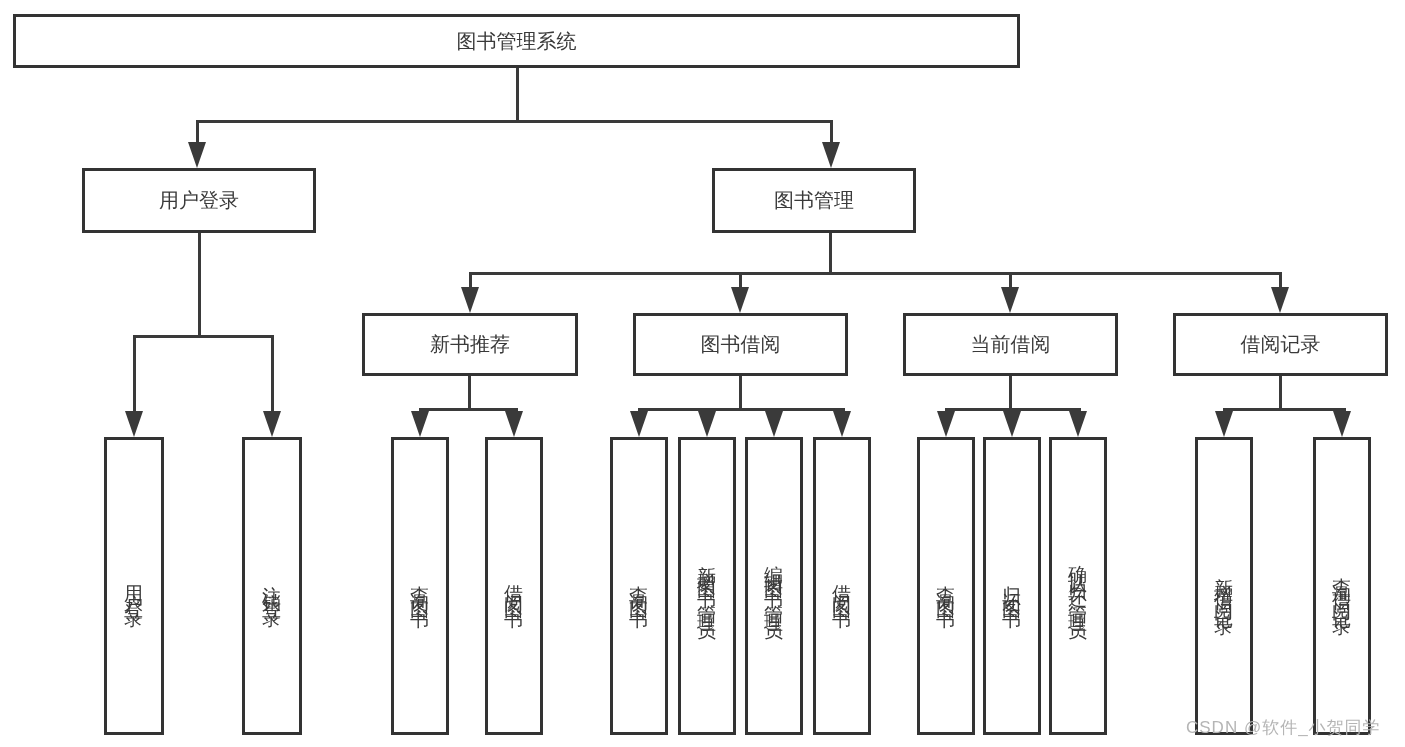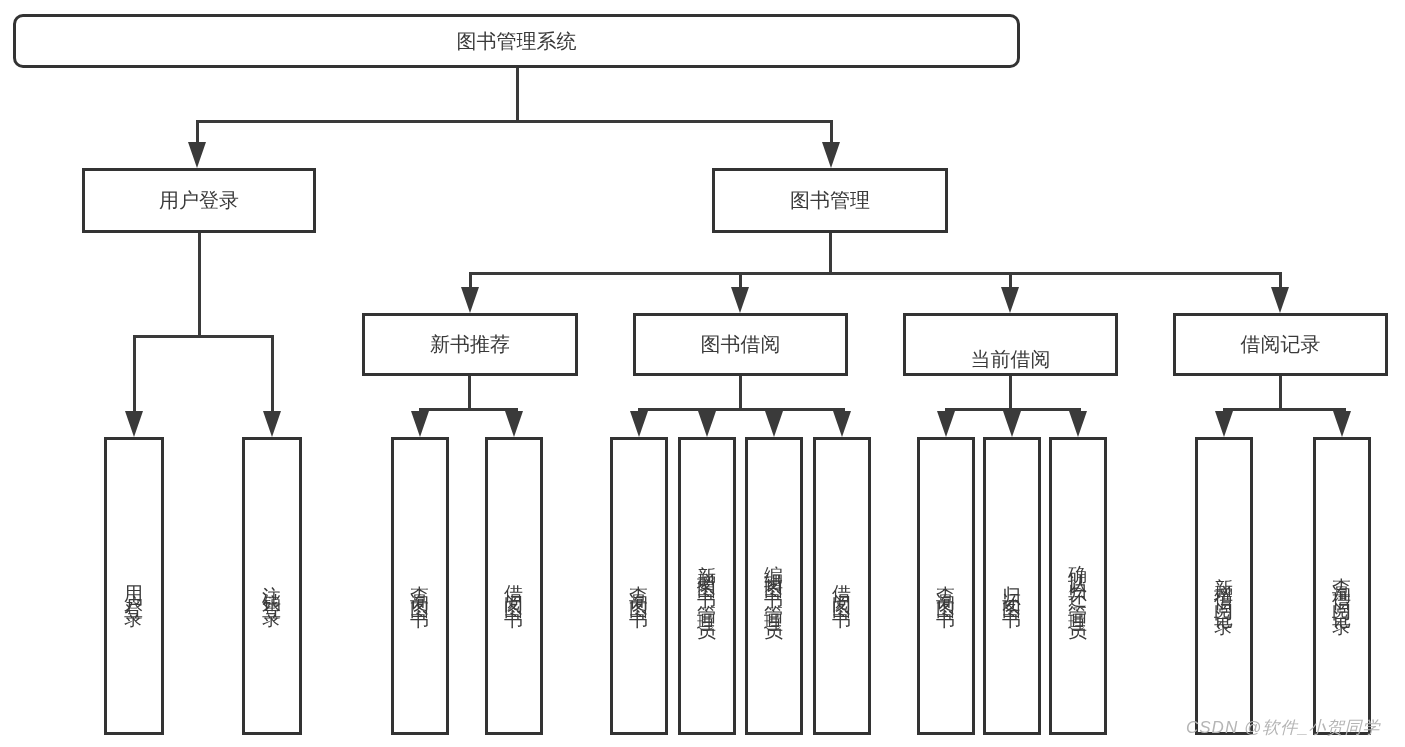--- a/index.html
+++ b/index.html
@@ -18,21 +18,21 @@
   }
   .vline{position:absolute;width:3px;background:#3a3a3a;}
   .hline{position:absolute;height:3px;background:#3a3a3a;}
   .arrow{
     position:absolute;width:0;height:0;
     border-left:9px solid transparent;border-right:9px solid transparent;
     border-top:26px solid #3a3a3a;
   }
   .watermark{
     position:absolute;left:1186px;top:716px;font-size:17px;letter-spacing:1px;
-    color:#b5b5b5;white-space:nowrap;z-index:5;font-style:italic;
+    color:#b5b5b5;white-space:nowrap;z-index:5;
   }
 </style>
 </head>
 <body>
 
 <div id="canvas">
 
   <div class="vline" style="left:516px;top:66px;height:56px;"></div>
   <div class="hline" style="left:196px;top:120px;width:637px;"></div>
   <div class="vline" style="left:196px;top:122px;height:24px;"></div>
@@ -72,38 +72,38 @@
   <div class="arrow" style="left:630px;top:411px;"></div>
   <div class="arrow" style="left:698px;top:411px;"></div>
   <div class="arrow" style="left:765px;top:411px;"></div>
   <div class="arrow" style="left:833px;top:411px;"></div>
   <div class="arrow" style="left:937px;top:411px;"></div>
   <div class="arrow" style="left:1003px;top:411px;"></div>
   <div class="arrow" style="left:1069px;top:411px;"></div>
   <div class="arrow" style="left:1215px;top:411px;"></div>
   <div class="arrow" style="left:1333px;top:411px;"></div>
 
-  <div class="box" style="left:13px;top:14px;width:1007px;height:54px;border-radius:10px;">
+  <div class="box" style="left:13px;top:14px;width:1007px;height:54px;">
     <span class="hlabel">图书管理系统</span>
   </div>
 
   <div class="box" style="left:82px;top:168px;width:234px;height:65px;">
     <span class="hlabel">用户登录</span>
   </div>
-  <div class="box" style="left:712px;top:168px;width:236px;height:65px;">
+  <div class="box" style="left:712px;top:168px;width:204px;height:65px;">
     <span class="hlabel">图书管理</span>
   </div>
 
   <div class="box" style="left:633px;top:313px;width:215px;height:63px;">
     <span class="hlabel">图书借阅</span>
   </div>
   <div class="box" style="left:362px;top:313px;width:216px;height:63px;">
     <span class="hlabel">新书推荐</span>
   </div>
-  <div class="box" style="left:903px;top:313px;width:215px;height:63px;align-items:flex-end;">
+  <div class="box" style="left:903px;top:313px;width:215px;height:63px;">
     <span class="hlabel">当前借阅</span>
   </div>
   <div class="box" style="left:1173px;top:313px;width:215px;height:63px;">
     <span class="hlabel">借阅记录</span>
   </div>
 
   <div class="box leaf" style="left:104px;top:437px;width:60px;height:298px;">
     <span class="vtext">用户登录</span>
   </div>
   <div class="box leaf" style="left:242px;top:437px;width:60px;height:298px;">

